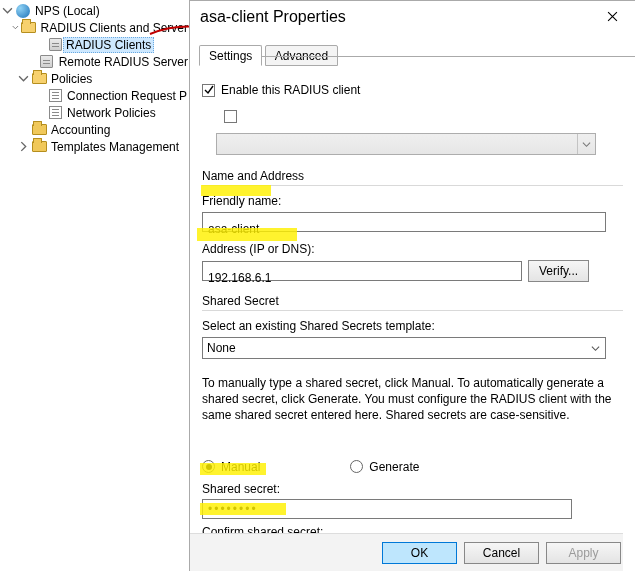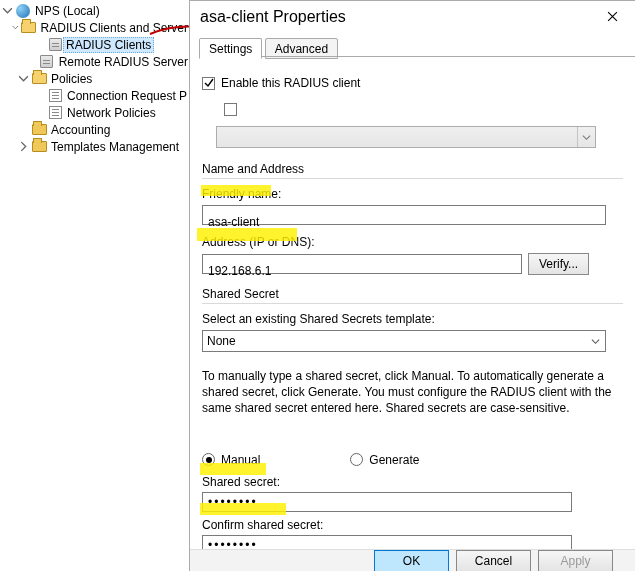--- a/index.html
+++ b/index.html
@@ -54,21 +54,21 @@
     width:446px; height:571px;
     background:#fff;
     border:1px solid #aaa;
     border-right:none; border-bottom:none;
   }
   .titlebar { height:31px; display:flex; align-items:center; padding:0 0 0 10px; }
   .titlebar .title { font-size:16px; flex:1; }
   .closebtn { width:45px; height:29px; display:flex; align-items:center; justify-content:center; }
   .closebtn svg { width:11px; height:11px; }
 
-  .tabs { position:relative; height:22px; margin:6px 0 0 9px; }
+  .tabs { position:relative; height:22px; margin:13px 0 0 9px; }
   .tab { display:inline-block; height:21px; line-height:21px; padding:0 9px; border:1px solid #aaa; background:#fff; position:relative; border-top-left-radius:2px; border-top-right-radius:2px;}
   .tab.active { background:#fff; border-bottom:1px solid #fff; z-index:3; }
   .tab.inactive { background:#f4f4f4; margin-left:-1px; z-index:1;}
   .tabline { position:absolute; left:9px; right:0; top:55px; border-top:1px solid #aaa; z-index:2;}
 
   .panel-body { padding:10px 12px 0 12px; }
 
   .checkbox-row { display:flex; align-items:center; height:18px; margin:4px 0 8px 0;}
   .winchk { width:13px; height:13px; border:1px solid #777; background:#fff; display:inline-flex; align-items:center; justify-content:center; margin-right:6px;}
   .winchk.checked svg { width:10px; height:10px; }
@@ -99,21 +99,21 @@
   .helptext { margin-top:16px; line-height:1.35; }
 
   .radio-row { display:flex; align-items:center; gap:90px; margin-top:36px;}
   .radio { display:flex; align-items:center;}
   .radio .dot { width:13px;height:13px;border:1px solid #666;border-radius:50%;display:inline-flex;align-items:center;justify-content:center;margin-right:6px; }
   .radio .dot.on::after{content:"";width:6px;height:6px;background:#000;border-radius:50%;}
 
   .pwfield { width:370px; height:20px; border:1px solid #7a7a7a; background:#fff; padding:1px 3px; display:flex; align-items:center; margin-top:3px;}
   .pwfield input { border:none;outline:none;width:100%;font:inherit;letter-spacing:2px; background:transparent;}
 
-  .dlg-footer { position:absolute; left:0; right:0; bottom:0; height:22px; border-top:1px solid #ddd; background:#f3f3f3; display:flex; align-items:center; justify-content:flex-end; padding-right:22px; gap:7px;}
+  .dlg-footer { position:absolute; left:0; right:12px; bottom:0; height:38px; border-top:1px solid #ddd; background:#f3f3f3; display:flex; align-items:center; justify-content:flex-end; padding-right:2px; gap:7px;}
   .dlg-footer .wbtn { width:75px; justify-content:center;}
 
   
   .hl { position:absolute; background:rgba(255,240,0,0.82); pointer-events:none; }
 
   .cbtn svg, .chev-down { width:9px; height:9px; }
 </style>
 </head>
 <body>
 

